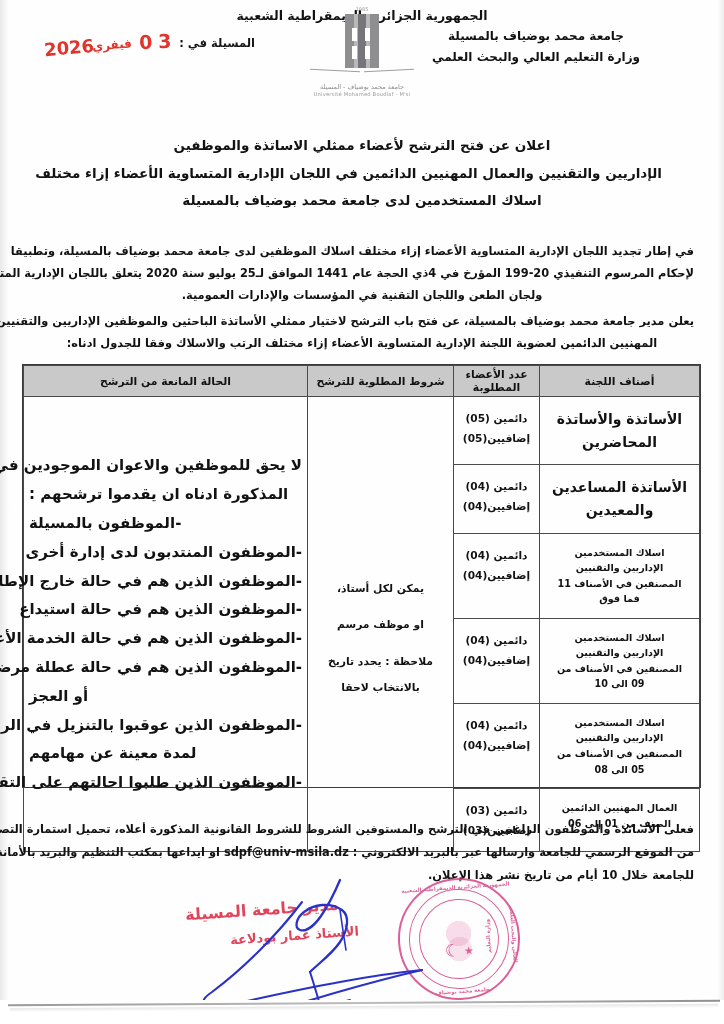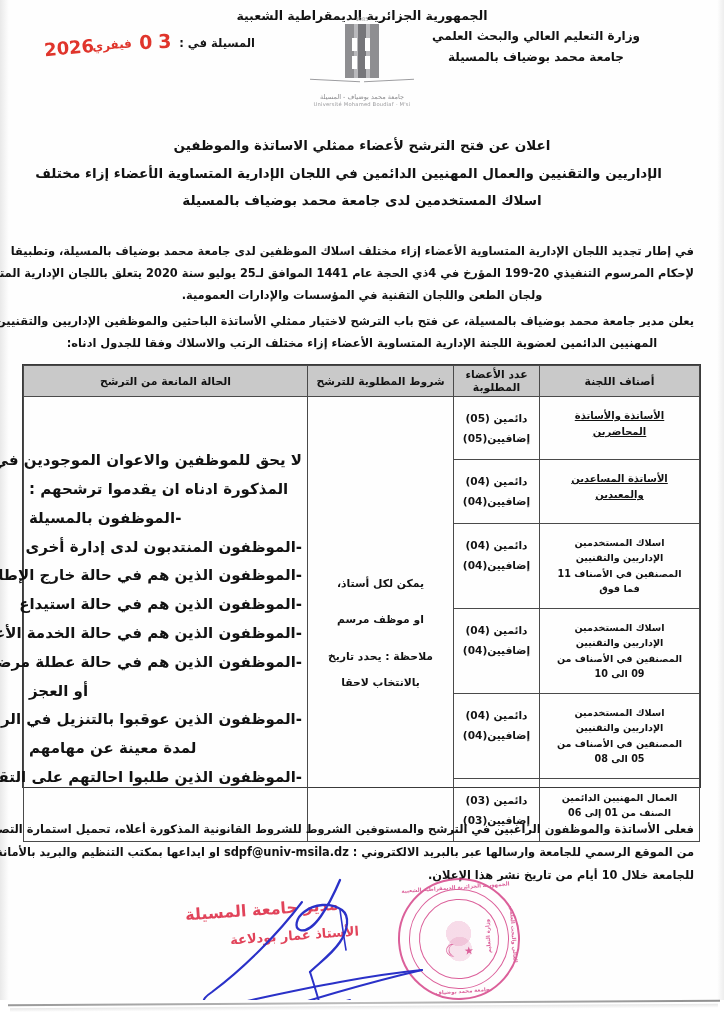--- a/index.html
+++ b/index.html
@@ -46,21 +46,21 @@
   }
   .datestamp .hand{
     position:absolute;color:#e0352c;font-weight:700;
     font-family:"DejaVu Sans","Liberation Sans",sans-serif;
   }
   .datestamp .d1{left:118px;top:2px;font-size:19px;transform:rotate(-3deg);}
   .datestamp .d2{left:99px;top:3px;font-size:19px;transform:rotate(-3deg);}
   .datestamp .mon{left:52px;top:10px;font-size:12px;transform:rotate(-5deg);}
   .datestamp .yr{left:4px;top:9px;font-size:18px;transform:rotate(-5deg);}
 
-  .logo{position:absolute;left:50%;transform:translateX(-50%);top:22px;
+  .logo{position:absolute;left:50%;transform:translateX(-50%);top:12px;
     width:150px;text-align:center;}
   .logo .tower{position:relative;width:50px;height:58px;margin:0 auto;}
   .logo .tower .yr{position:absolute;left:0;right:0;top:-6px;font-size:5px;color:#9a9a9a;}
   .logo .tower .slab{position:absolute;left:8px;top:2px;width:34px;height:54px;
     background:linear-gradient(to right,#8e8e91 0%,#8e8e91 26%,#b9b9bc 26%,#b9b9bc 38%,#76767a 38%,#76767a 62%,#b9b9bc 62%,#b9b9bc 74%,#8e8e91 74%);}
   .logo .tower .w1,.logo .tower .w2{position:absolute;width:5px;height:13px;background:#ffffff;}
   .logo .tower .w1{left:15px;top:16px;}
   .logo .tower .w2{left:15px;top:34px;}
   .logo .tower .w3{position:absolute;left:28px;top:16px;width:5px;height:13px;background:#ffffff;}
   .logo .tower .w4{position:absolute;left:28px;top:34px;width:5px;height:13px;background:#ffffff;}
@@ -95,21 +95,21 @@
     border:1.1px solid #3a3a3a;border-collapse:collapse;box-sizing:border-box;}
   table{border-collapse:collapse;width:100%;height:100%;table-layout:fixed;}
   th,td{border:1px solid #4a4a4a;vertical-align:top;padding:11px 5px;}
   thead th{background:#c9c9c9;font-size:10.8px;font-weight:700;text-align:center;
     height:26px;vertical-align:middle;padding:2px 4px;}
   .c-cat{width:160px;}
   .c-num{width:86px;}
   .c-cond{width:146px;}
   .c-block{width:auto;}
   td.cat{font-size:9.6px;font-weight:700;text-align:center;line-height:1.62;}
-  td.cat.big{font-size:10px;text-decoration:underline;}
+  td.cat.big{font-size:14px;}
   td.num{font-size:10.6px;text-align:center;line-height:1.9;font-weight:600;}
   td.cond{font-size:10.8px;text-align:center;line-height:2.45;font-weight:600;
     vertical-align:middle;padding-top:40px;}
   td.block{font-size:15px;text-align:left;line-height:1.92;font-weight:600;
     vertical-align:middle;}
   td.block .b-ln{display:block;white-space:nowrap;}
   td.cond .cd{display:block;}
   td.cond .sp{display:block;height:10px;}
 
   
@@ -155,22 +155,22 @@
 <div class="page">
 
   <div class="scan-shade-left"></div>
   <div class="scan-shade-right"></div>
 
   <div class="header">
 
     <div class="republic">الجمهورية الجزائرية الديمقراطية الشعبية</div>
 
     <div class="ministry">
+      <div>جامعة محمد بوضياف بالمسيلة</div>
       <div>وزارة التعليم العالي والبحث العلمي</div>
-      <div>جامعة محمد بوضياف بالمسيلة</div>
     </div>
 
     <div class="datestamp">
       <span class="lbl">المسيلة في :</span>
       <span class="hand d1">3</span>
       <span class="hand d2">0</span>
       <span class="hand mon">فيفري</span>
       <span class="hand yr">2026</span>
     </div>
 

